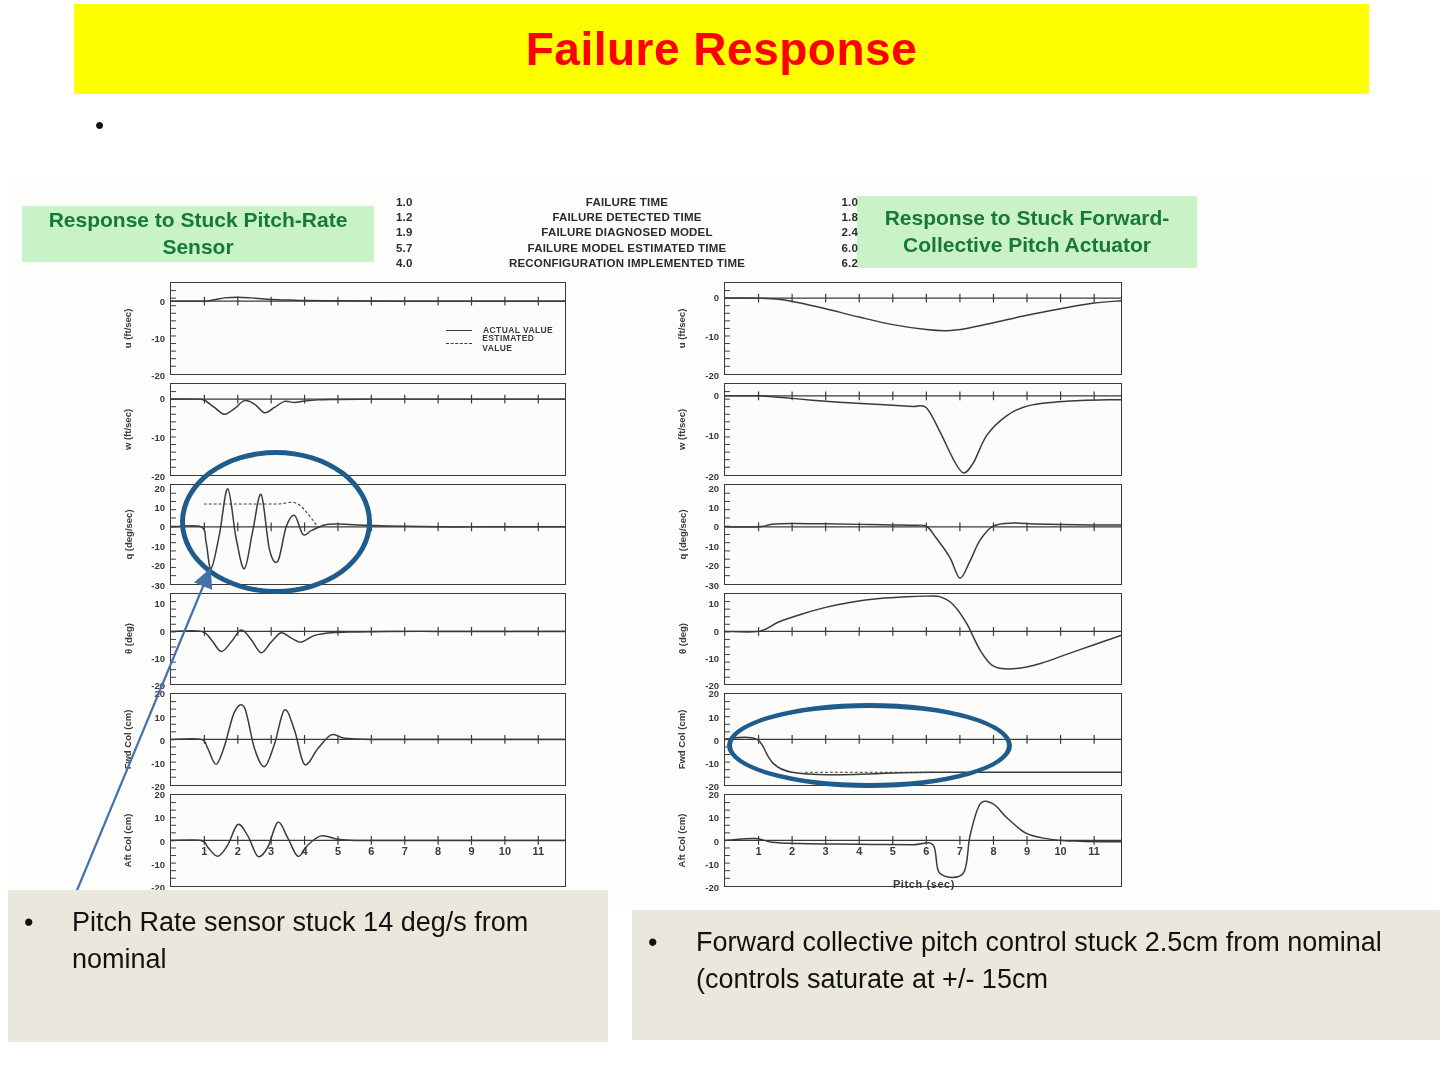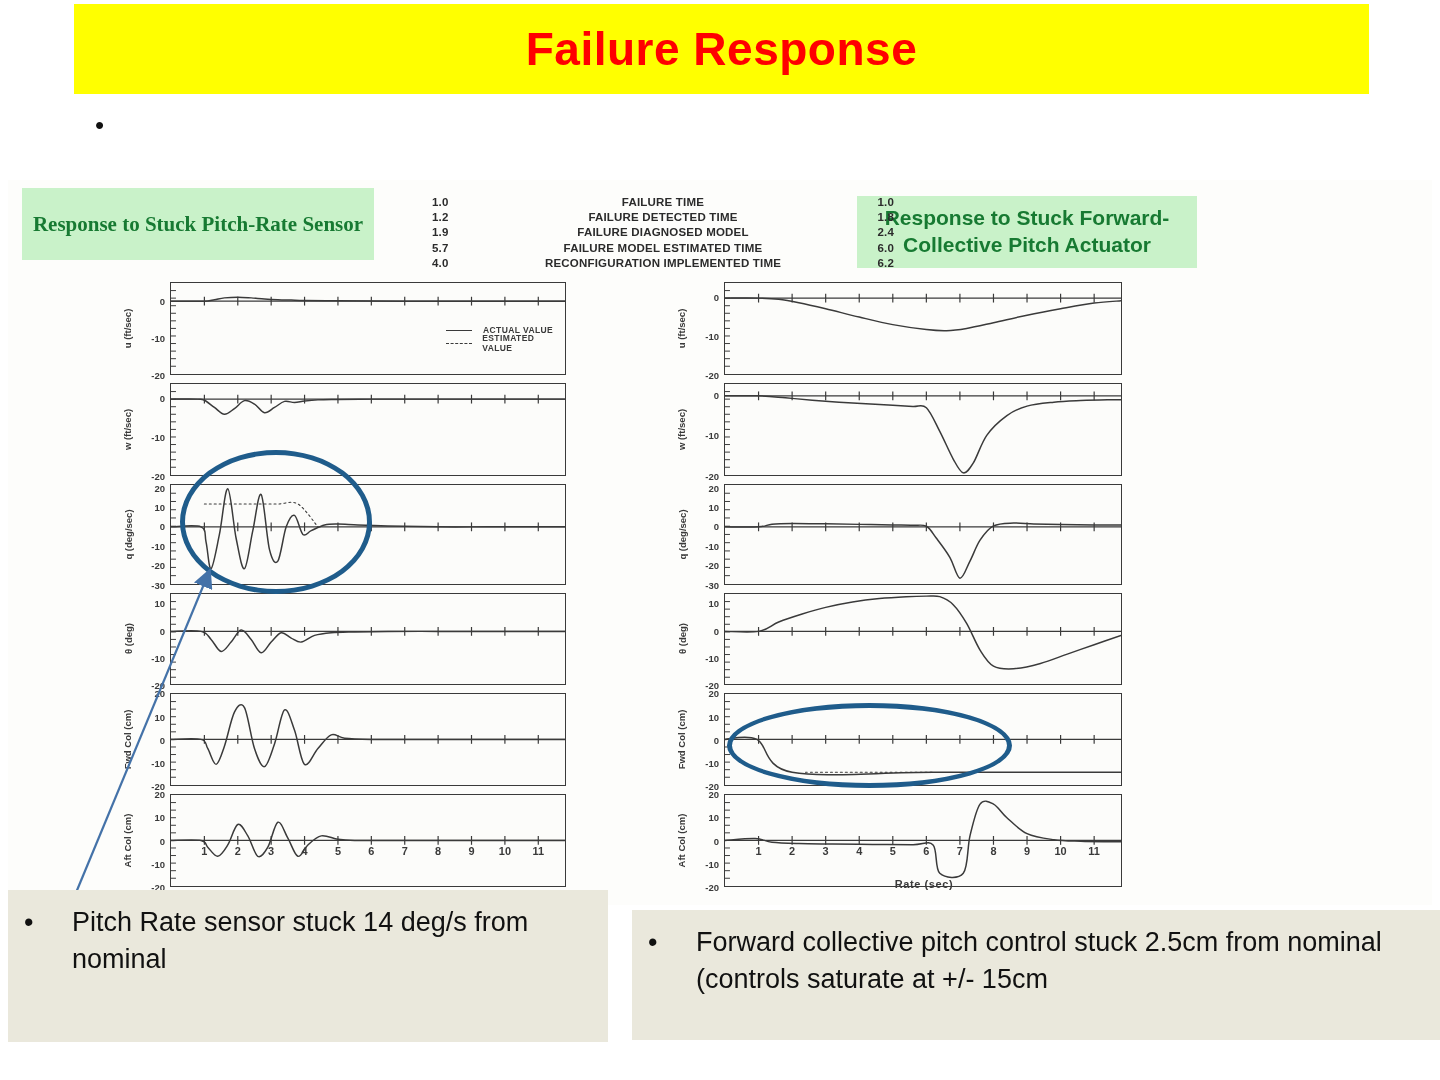--- a/index.html
+++ b/index.html
@@ -56,34 +56,33 @@
     position: absolute;
     background: #C9F2C9;
     color: #177A32;
     font-weight: bold;
     font-size: 21px;
     line-height: 1.28;
     text-align: center;
     display: flex; align-items: center; justify-content: center;
     padding: 4px 10px;
   }
-  #green-left  { left: 22px;  top: 188px; width: 352px; height: 72px; font-family: Liberation Serif, serif; }
+  #green-left  { left: 22px;  top: 206px; width: 352px; height: 56px; }
   #green-right { left: 857px; top: 196px; width: 340px; height: 72px; }
 
   
   #failure-table {
     position: absolute;
     left: 396px; top: 194px;
     width: 462px;
     font-family: "Liberation Sans", sans-serif;
     font-size: 11.5px;
     font-weight: bold;
     color: #2b2b2b;
     letter-spacing: 0.2px;
-    margin-left: 36px;
   }
   #failure-table .ft-row {
     display: flex; align-items: center;
     height: 15.4px;
   }
   #failure-table .ft-left  { width: 52px; text-align: left; }
   #failure-table .ft-label { flex: 1; text-align: center; white-space: nowrap; }
   #failure-table .ft-right { width: 52px; text-align: right; }
 
   
@@ -743,21 +742,21 @@
             <text x="269.8305084745763" y="61.410714285714285" text-anchor="middle" font-size="11" font-weight="bold" font-family="&quot;Liberation Sans&quot;, sans-serif" fill="#3a3a3a">8</text>
             <text x="303.5593220338983" y="61.410714285714285" text-anchor="middle" font-size="11" font-weight="bold" font-family="&quot;Liberation Sans&quot;, sans-serif" fill="#3a3a3a">9</text>
             <text x="337.2881355932203" y="61.410714285714285" text-anchor="middle" font-size="11" font-weight="bold" font-family="&quot;Liberation Sans&quot;, sans-serif" fill="#3a3a3a">10</text>
             <text x="371.01694915254234" y="61.410714285714285" text-anchor="middle" font-size="11" font-weight="bold" font-family="&quot;Liberation Sans&quot;, sans-serif" fill="#3a3a3a">11</text>
             <path d="M0.00,46.41C5.06,46.10 22.49,44.24 30.36,44.55C38.23,44.86 39.91,47.42 47.22,48.27C54.53,49.12 64.08,49.35 74.20,49.66C84.32,49.97 95.56,49.97 107.93,50.12C120.30,50.28 134.92,50.47 148.41,50.59C161.90,50.70 178.76,50.74 188.88,50.82C199.00,50.90 204.62,46.18 209.12,51.05C213.62,55.92 210.81,75.22 215.86,80.06C220.92,84.89 234.42,86.44 239.47,80.06C244.53,73.68 243.41,53.57 246.22,41.77C249.03,29.97 252.40,14.70 256.34,9.28C260.27,3.87 265.33,6.96 269.83,9.28C274.33,11.60 277.70,18.18 283.32,23.21C288.94,28.23 295.69,35.70 303.56,39.45C311.43,43.20 321.55,44.40 330.54,45.71C339.54,47.03 348.53,46.99 357.53,47.34C366.52,47.69 377.76,47.73 384.51,47.80C391.25,47.88 395.75,47.80 398.00,47.80" fill="none" stroke="#3a3a3a" stroke-width="1.5" stroke-linejoin="round" stroke-linecap="round"></path>
           </svg>
         </div>
       </div>
     </div>
 
-  <div id="xlabel-right">Rate (sec)</div>
+  <div id="xlabel-right">Pitch (sec)</div>
 
   <div class="ellipse" id="ellipse-left" style="border-color: rgb(31, 92, 139);"></div>
   <div class="ellipse" id="ellipse-right" style="border-color: rgb(31, 92, 139);"></div>
 
   <svg id="arrow-svg" viewBox="0 0 1440 1080">
     <defs>
       <marker id="ahead" markerWidth="9" markerHeight="9" refX="7" refY="4.5" orient="auto">
         <path d="M0,0 L9,4.5 L0,9 Z" fill="#4472A8"></path>
       </marker>
     </defs>

